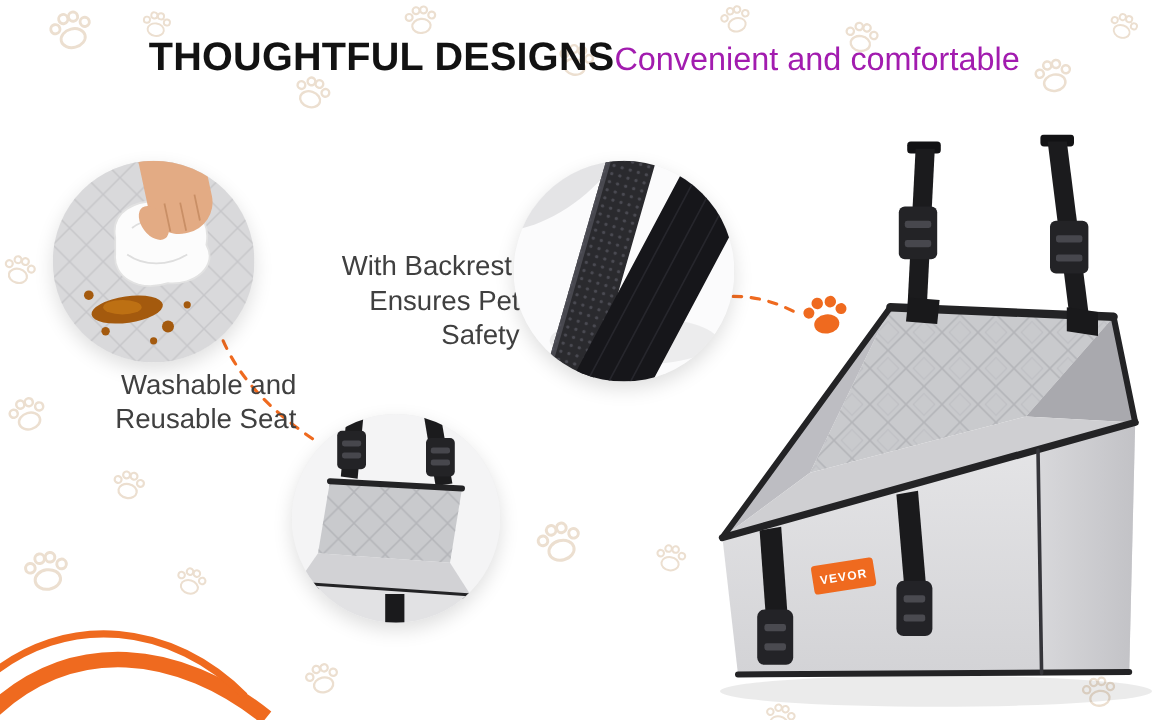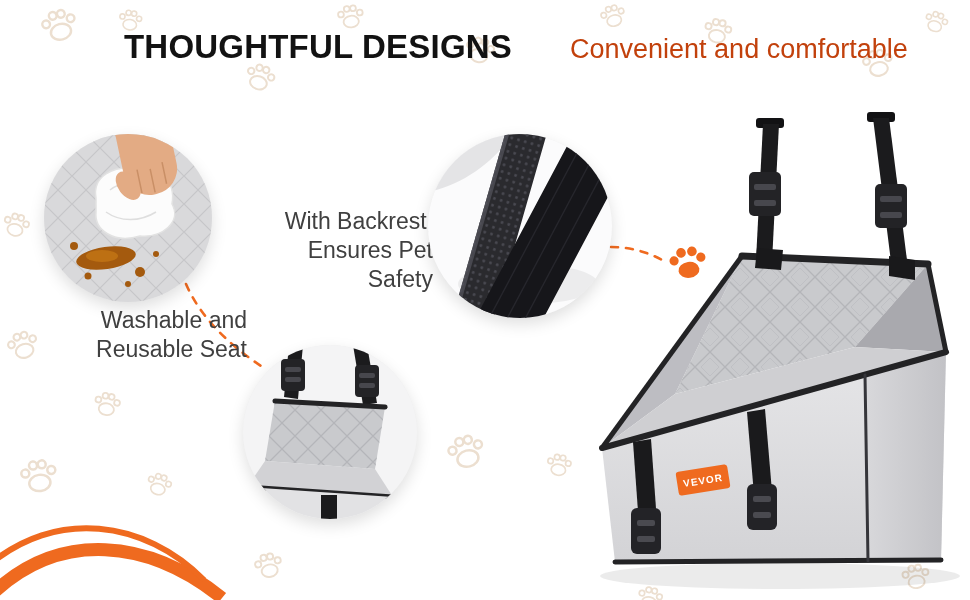--- a/index.html
+++ b/index.html
@@ -3,23 +3,23 @@
 <meta charset="utf-8">
 <style>
   html,body { margin:0; padding:0; background:#fff; }
   .stage {
     position:relative; width:970px; height:600px; background:#ffffff;
     overflow:hidden; font-family:"Liberation Sans", sans-serif;
   }
   .stage svg { display:block; }
   .layer { position:absolute; left:0; top:0; width:970px; height:600px; pointer-events:none; }
 
-  .hdr { position:absolute; left:124px; top:28px; display:flex; align-items:baseline; gap:30px; }
+  .hdr { position:absolute; left:124px; top:28px; display:flex; align-items:baseline; }
   .hdr h1 { margin:0; font-size:33px; font-weight:700; letter-spacing:0.2px; color:#121212; white-space:nowrap; }
-  .hdr .sub { font-size:27px; color:#c2410c; white-space:nowrap;margin-left:28px; }
+  .hdr .sub { font-size:27px; color:#a21caf; white-space:nowrap; }
 
   .circle {
     position:absolute; margin:0; border-radius:50%; overflow:hidden;
     box-shadow:0 6px 16px rgba(0,0,0,0.13);
     background:#eee;
   }
   .circle svg { width:100%; height:100%; }
   #c-wash   { left:44px;  top:134px; width:168px; height:168px; }
   #c-back   { left:243px; top:345px; width:174px; height:174px; }
   #c-velcro { left:428px; top:134px; width:184px; height:184px; }

